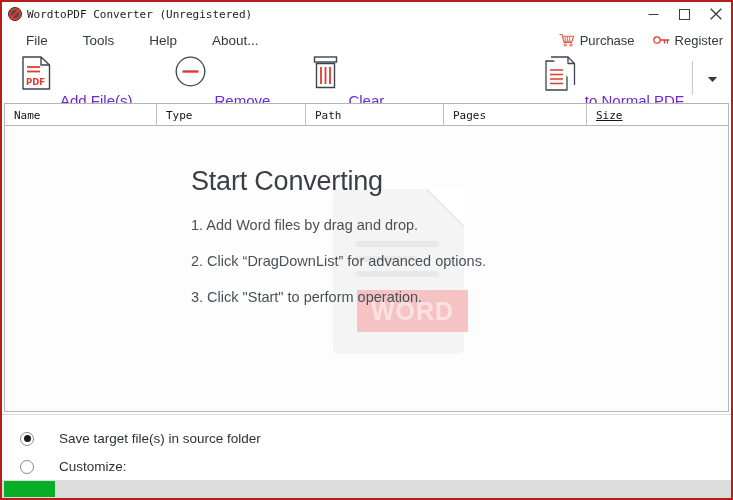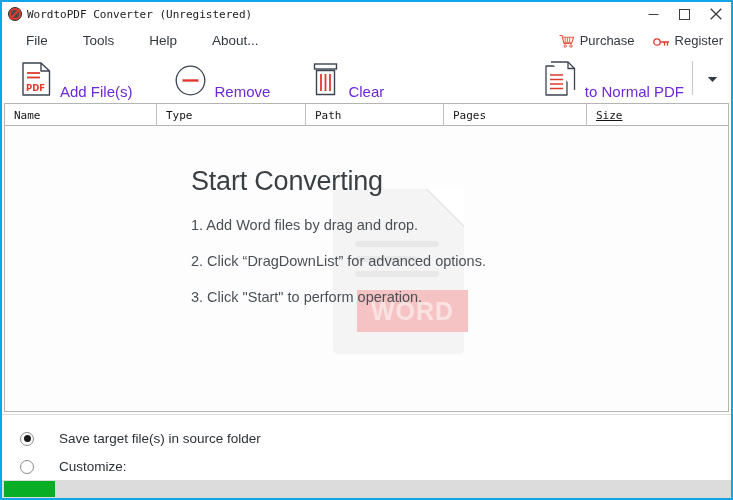--- a/index.html
+++ b/index.html
@@ -5,21 +5,21 @@
   * { box-sizing: border-box; margin: 0; padding: 0; }
   html, body {
     width: 733px; height: 500px;
     font-family: "Liberation Sans", sans-serif;
     background: #ffffff;
     overflow: hidden;
   }
   #app {
     position: relative;
     width: 733px; height: 500px;
-    border: 2px solid #0ea5e9;
+    border: 2px solid #b91c1c;
     background: #ffffff;
   }
 
   
   .titlebar {
     position: absolute; left: 0; top: 0;
     width: 729px; height: 24px;
     background: #ffffff;
     display: flex; align-items: center;
   }
@@ -70,34 +70,34 @@
     font-size: 13.5px; color: #33393f;
     padding: 2px 6px; margin-right: 23px;
     white-space: nowrap;
   }
   .menu-item:first-child { margin-left: 18px; text-align: center; }
   .menu-right {
     position: absolute; right: 8px; top: 0; height: 28px;
     display: flex; align-items: center; gap: 18px;
   }
   .link-btn {
-    display: flex; align-items: flex-end; gap: 5px;
+    display: flex; align-items: center; gap: 5px;
     font-size: 13px; color: #33393f; white-space: nowrap;
   }
   .link-btn .glyph { display: flex; align-items: center; }
 
   
   .toolbar {
     position: absolute; left: 0; top: 52px;
     width: 729px; height: 48px;
     background: #ffffff;
     display: flex; align-items: center;
   }
   .tb-btn {
-    display: flex; align-items: flex-end; gap: 9px;
+    display: flex; align-items: flex-start; gap: 9px;
     height: 44px; padding: 0 8px;
     white-space: nowrap;
   }
   .tb-btn .label { font-size: 15px; color: #6d28d9; margin-top: 36px; }
   .tb-sep {
     width: 1px; height: 34px; background: #c8c8c8;
   }
   .tb-caret {
     width: 38px; height: 44px;
     display: flex; align-items: center; justify-content: center;

